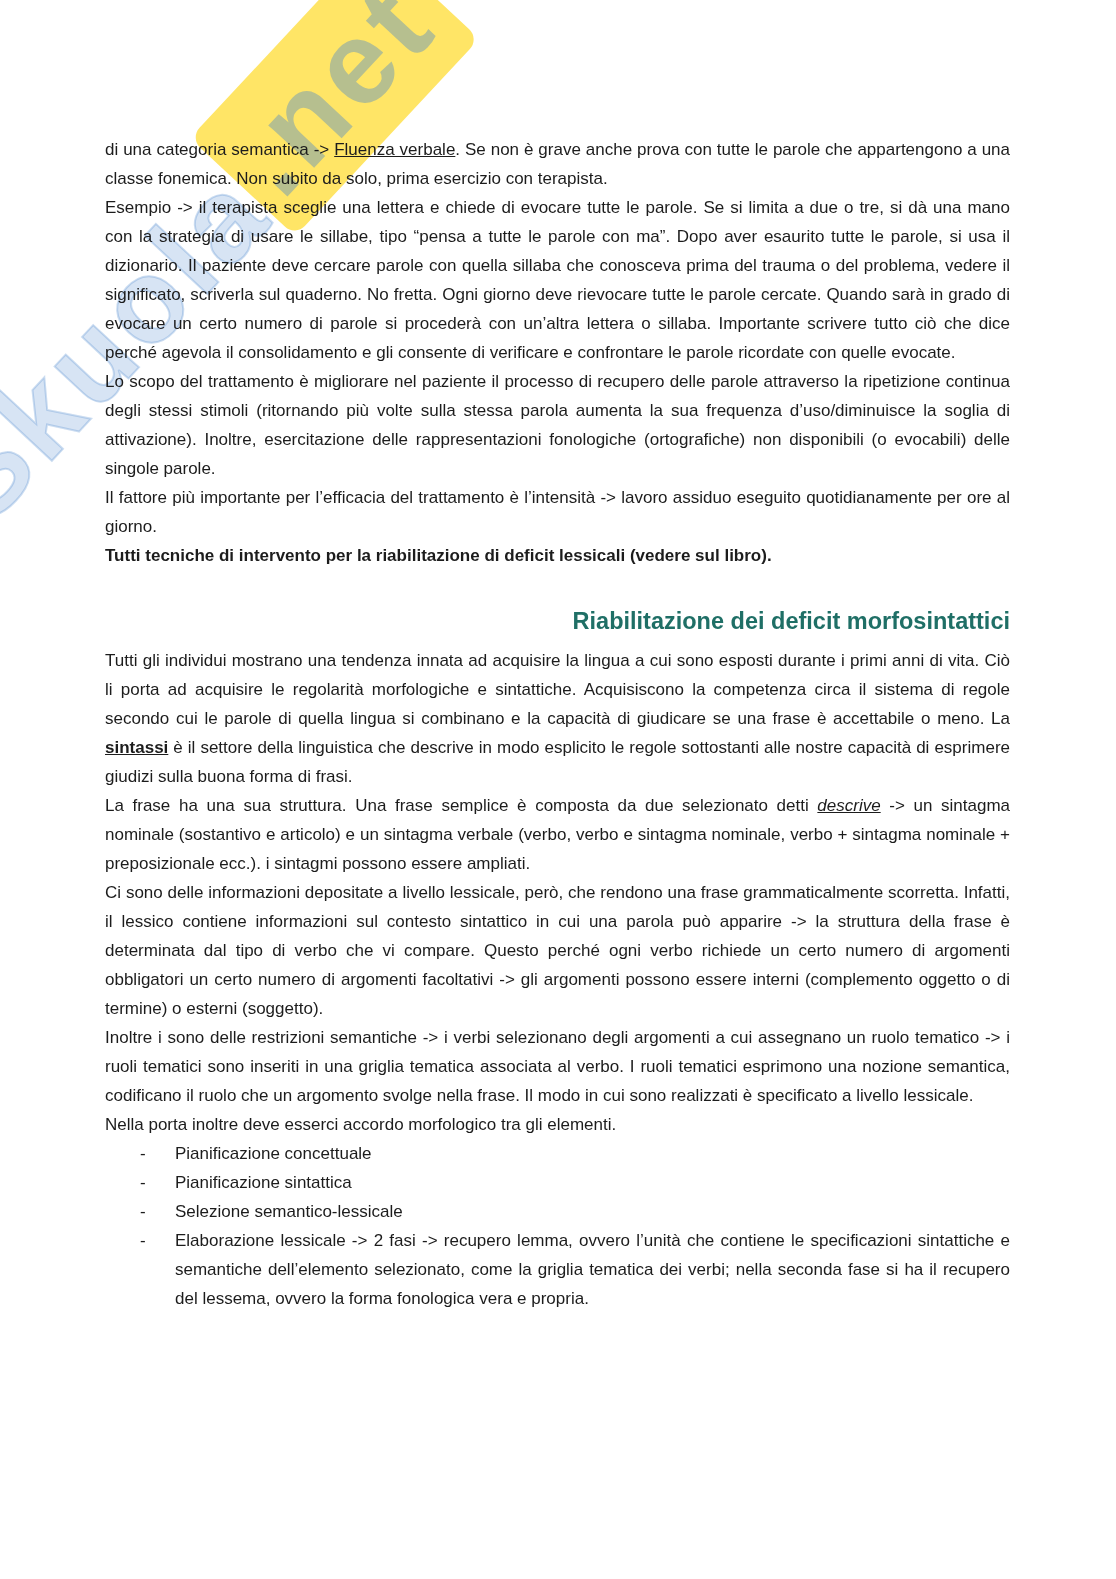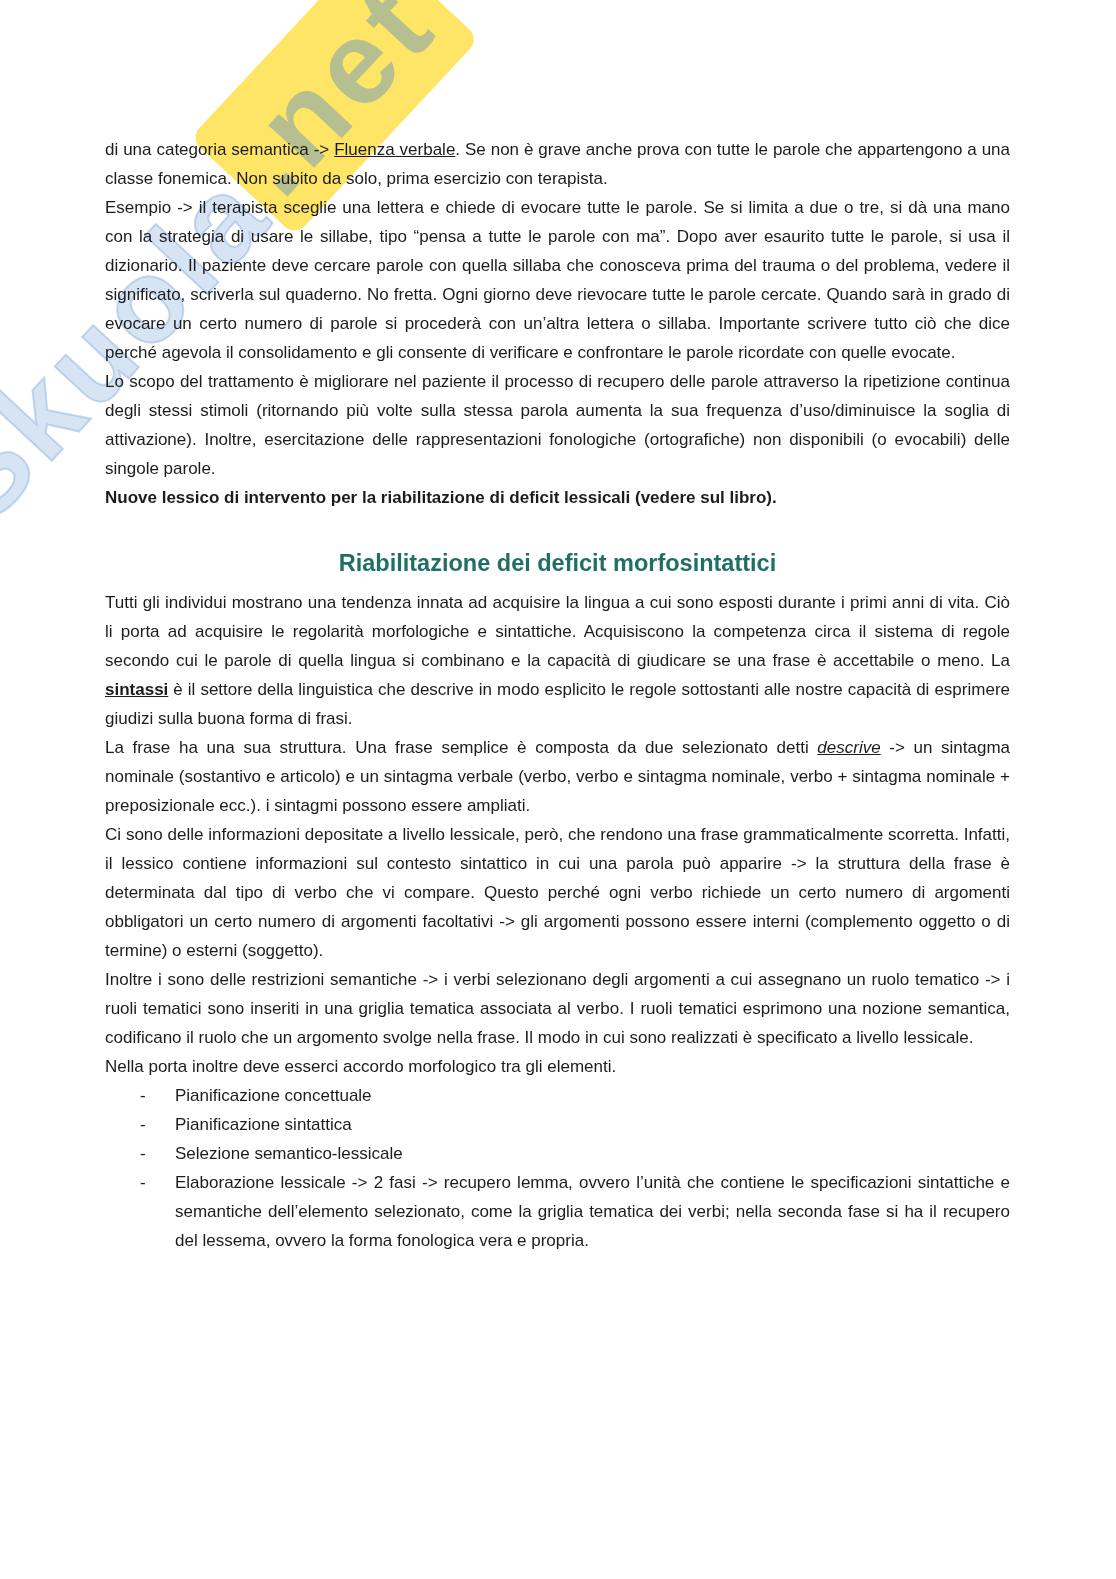--- a/index.html
+++ b/index.html
@@ -55,21 +55,21 @@
     font-size:17px;
     line-height:29px;
     text-align:justify;
   }
   .doc-heading {
     margin:36px 0 10px 0;
     font-size:23.5px;
     line-height:30px;
     font-weight:bold;
     color:var(--heading-color, #1F6F66);
-    text-align:center;
+    text-align:right;
   }
   .doc-list { list-style:none; margin:0; padding:0; }
   .doc-list-item {
     position:relative;
     padding-left:70px;
     font-size:17px;
     line-height:29px;
     text-align:justify;
   }
   .dash { position:absolute; left:35px; top:0; }
@@ -85,21 +85,22 @@
   <div class="watermark">
     <div class="wm-line">
       <span class="wm-main">Skuola</span><span class="wm-net">.net</span>
     </div>
   </div>
 
   <div class="content">
       <p class="doc-paragraph"><span>di una categoria semantica -&gt; </span><span class="u">Fluenza verbale</span><span>. Se non è grave anche prova con tutte le parole che appartengono a una classe fonemica. Non subito da solo, prima esercizio con terapista.</span></p>
       <p class="doc-paragraph"><span>Esempio -&gt; il terapista sceglie una lettera e chiede di evocare tutte le parole. Se si limita a due o tre, si dà una mano con la strategia di usare le sillabe, tipo “pensa a tutte le parole con ma”. Dopo aver esaurito tutte le parole, si usa il dizionario. Il paziente deve cercare parole con quella sillaba che conosceva prima del trauma o del problema, vedere il significato, scriverla sul quaderno. No fretta. Ogni giorno deve rievocare tutte le parole cercate. Quando sarà in grado di evocare un certo numero di parole si procederà con un’altra lettera o sillaba. Importante scrivere tutto ciò che dice perché agevola il consolidamento e gli consente di verificare e confrontare le parole ricordate con quelle evocate.</span></p>
       <p class="doc-paragraph"><span>Lo scopo del trattamento è migliorare nel paziente il processo di recupero delle parole attraverso la ripetizione continua degli stessi stimoli (ritornando più volte sulla stessa parola aumenta la sua frequenza d’uso/diminuisce la soglia di attivazione). Inoltre, esercitazione delle rappresentazioni fonologiche (ortografiche) non disponibili (o evocabili) delle singole parole.</span></p>
-      <p class="doc-paragraph"><span class="b">Nuove lessico di intervento per la riabilitazione di deficit lessicali (vedere sul libro).</span></p>
+      <p class="doc-paragraph"><span>Il fattore più importante per l’efficacia del trattamento è l’intensità -&gt; lavoro assiduo eseguito quotidianamente per ore al giorno.</span></p>
+      <p class="doc-paragraph"><span class="b">Tutti tecniche di intervento per la riabilitazione di deficit lessicali (vedere sul libro).</span></p>
       <h2 class="doc-heading">Riabilitazione dei deficit morfosintattici</h2>
       <p class="doc-paragraph"><span>Tutti gli individui mostrano una tendenza innata ad acquisire la lingua a cui sono esposti durante i primi anni di vita. Ciò li porta ad acquisire le regolarità morfologiche e sintattiche. Acquisiscono la competenza circa il sistema di regole secondo cui le parole di quella lingua si combinano e la capacità di giudicare se una frase è accettabile o meno. La </span><span class="b u">sintassi</span><span> è il settore della linguistica che descrive in modo esplicito le regole sottostanti alle nostre capacità di esprimere giudizi sulla buona forma di frasi.</span></p>
       <p class="doc-paragraph"><span>La frase ha una sua struttura. Una frase semplice è composta da due selezionato detti </span><span class="u i">descrive</span><span> -&gt; un sintagma nominale (sostantivo e articolo) e un sintagma verbale (verbo, verbo e sintagma nominale, verbo + sintagma nominale + preposizionale ecc.). i sintagmi possono essere ampliati.</span></p>
       <p class="doc-paragraph"><span>Ci sono delle informazioni depositate a livello lessicale, però, che rendono una frase grammaticalmente scorretta. Infatti, il lessico contiene informazioni sul contesto sintattico in cui una parola può apparire -&gt; la struttura della frase è determinata dal tipo di verbo che vi compare. Questo perché ogni verbo richiede un certo numero di argomenti obbligatori un certo numero di argomenti facoltativi -&gt; gli argomenti possono essere interni (complemento oggetto o di termine) o esterni (soggetto).</span></p>
       <p class="doc-paragraph"><span>Inoltre i sono delle restrizioni semantiche -&gt; i verbi selezionano degli argomenti a cui assegnano un ruolo tematico -&gt; i ruoli tematici sono inseriti in una griglia tematica associata al verbo. I ruoli tematici esprimono una nozione semantica, codificano il ruolo che un argomento svolge nella frase. Il modo in cui sono realizzati è specificato a livello lessicale.</span></p>
       <p class="doc-paragraph"><span>Nella porta inoltre deve esserci accordo morfologico tra gli elementi.</span></p>
       <ul class="doc-list">
         <li class="doc-list-item"><span class="dash">-</span><span><span>Pianificazione concettuale</span></span></li>
         <li class="doc-list-item"><span class="dash">-</span><span><span>Pianificazione sintattica</span></span></li>
         <li class="doc-list-item"><span class="dash">-</span><span><span>Selezione semantico-lessicale</span></span></li>

